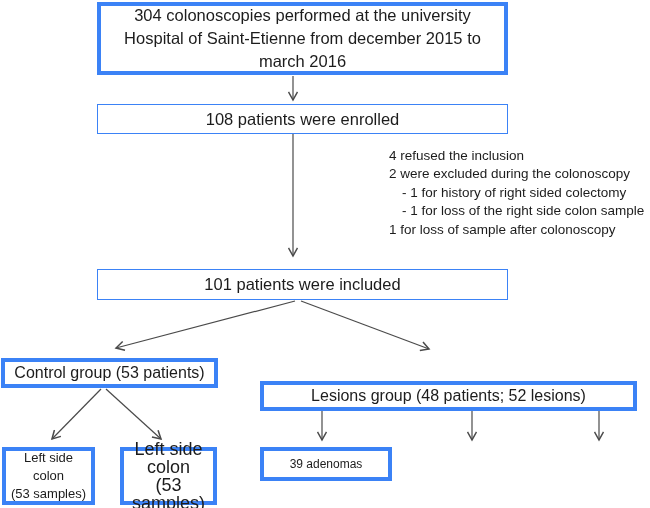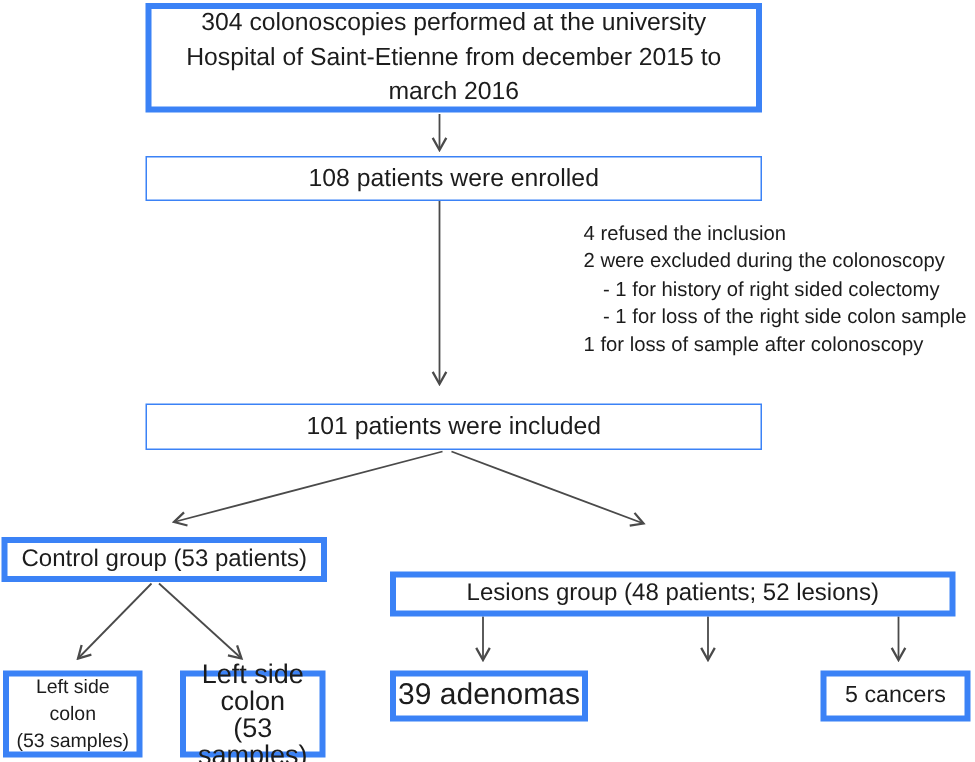--- a/index.html
+++ b/index.html
@@ -34,21 +34,21 @@
     text-align: center;
     line-height: 1.38;
   }
   .box-screened   { left: 97px;  top: 2px;   width: 411px; height: 73px; font-size: 16.5px; line-height: 23px; padding: 0 6px; }
   .box-enrolled   { left: 97px;  top: 104px; width: 411px; height: 30px; font-size: 16.5px; border-width: 1.5px; }
   .box-included   { left: 97px;  top: 269px; width: 411px; height: 31px; font-size: 16.5px; border-width: 1.5px; }
   .box-control    { left: 1px;   top: 358px; width: 217px; height: 30px; font-size: 16px; }
   .box-lesions    { left: 260px; top: 362px; width: 377px; height: 30px; font-size: 16px; margin-top: 19px; }
   .box-rightcolon { left: 2px;   top: 447px; width: 93px;  height: 58px; font-size: 13px; line-height: 18px; }
   .box-leftcolon  { left: 120px; top: 447px; width: 97px;  height: 58px; font-size: 18px; line-height: 18px; }
-  .box-adenomas   { left: 260px; top: 447px; width: 132px; height: 34px; font-size: 20px; text-align: center; }
+  .box-adenomas   { left: 260px; top: 447px; width: 132px; height: 34px; font-size: 12px; text-align: center; }
   .box-hyper      { left: 402px; top: 447px; width: 133px; height: 50px; font-size: 15.5px; line-height: 22px; padding: 0 4px; }
   .box-cancers    { left: 547px; top: 447px; width: 100px; height: 34px; font-size: 15.5px; }
   .exclusions {
     position: absolute;
     left: 348px;
     top: 147px;
     width: 300px;
     font-size: 13.5px;
     line-height: 18.4px;
     text-align: left;
@@ -107,15 +107,14 @@
 
   <div class="box box-leftcolon">
     <div>Left side</div>
     <div>colon</div>
     <div>(53 samples)</div>
   </div>
 
   <div class="box box-adenomas">39 adenomas</div>
 
 
-  <div class="box box-cancers">5 cancers</div>
 
 </div>
 
 </body></html>

